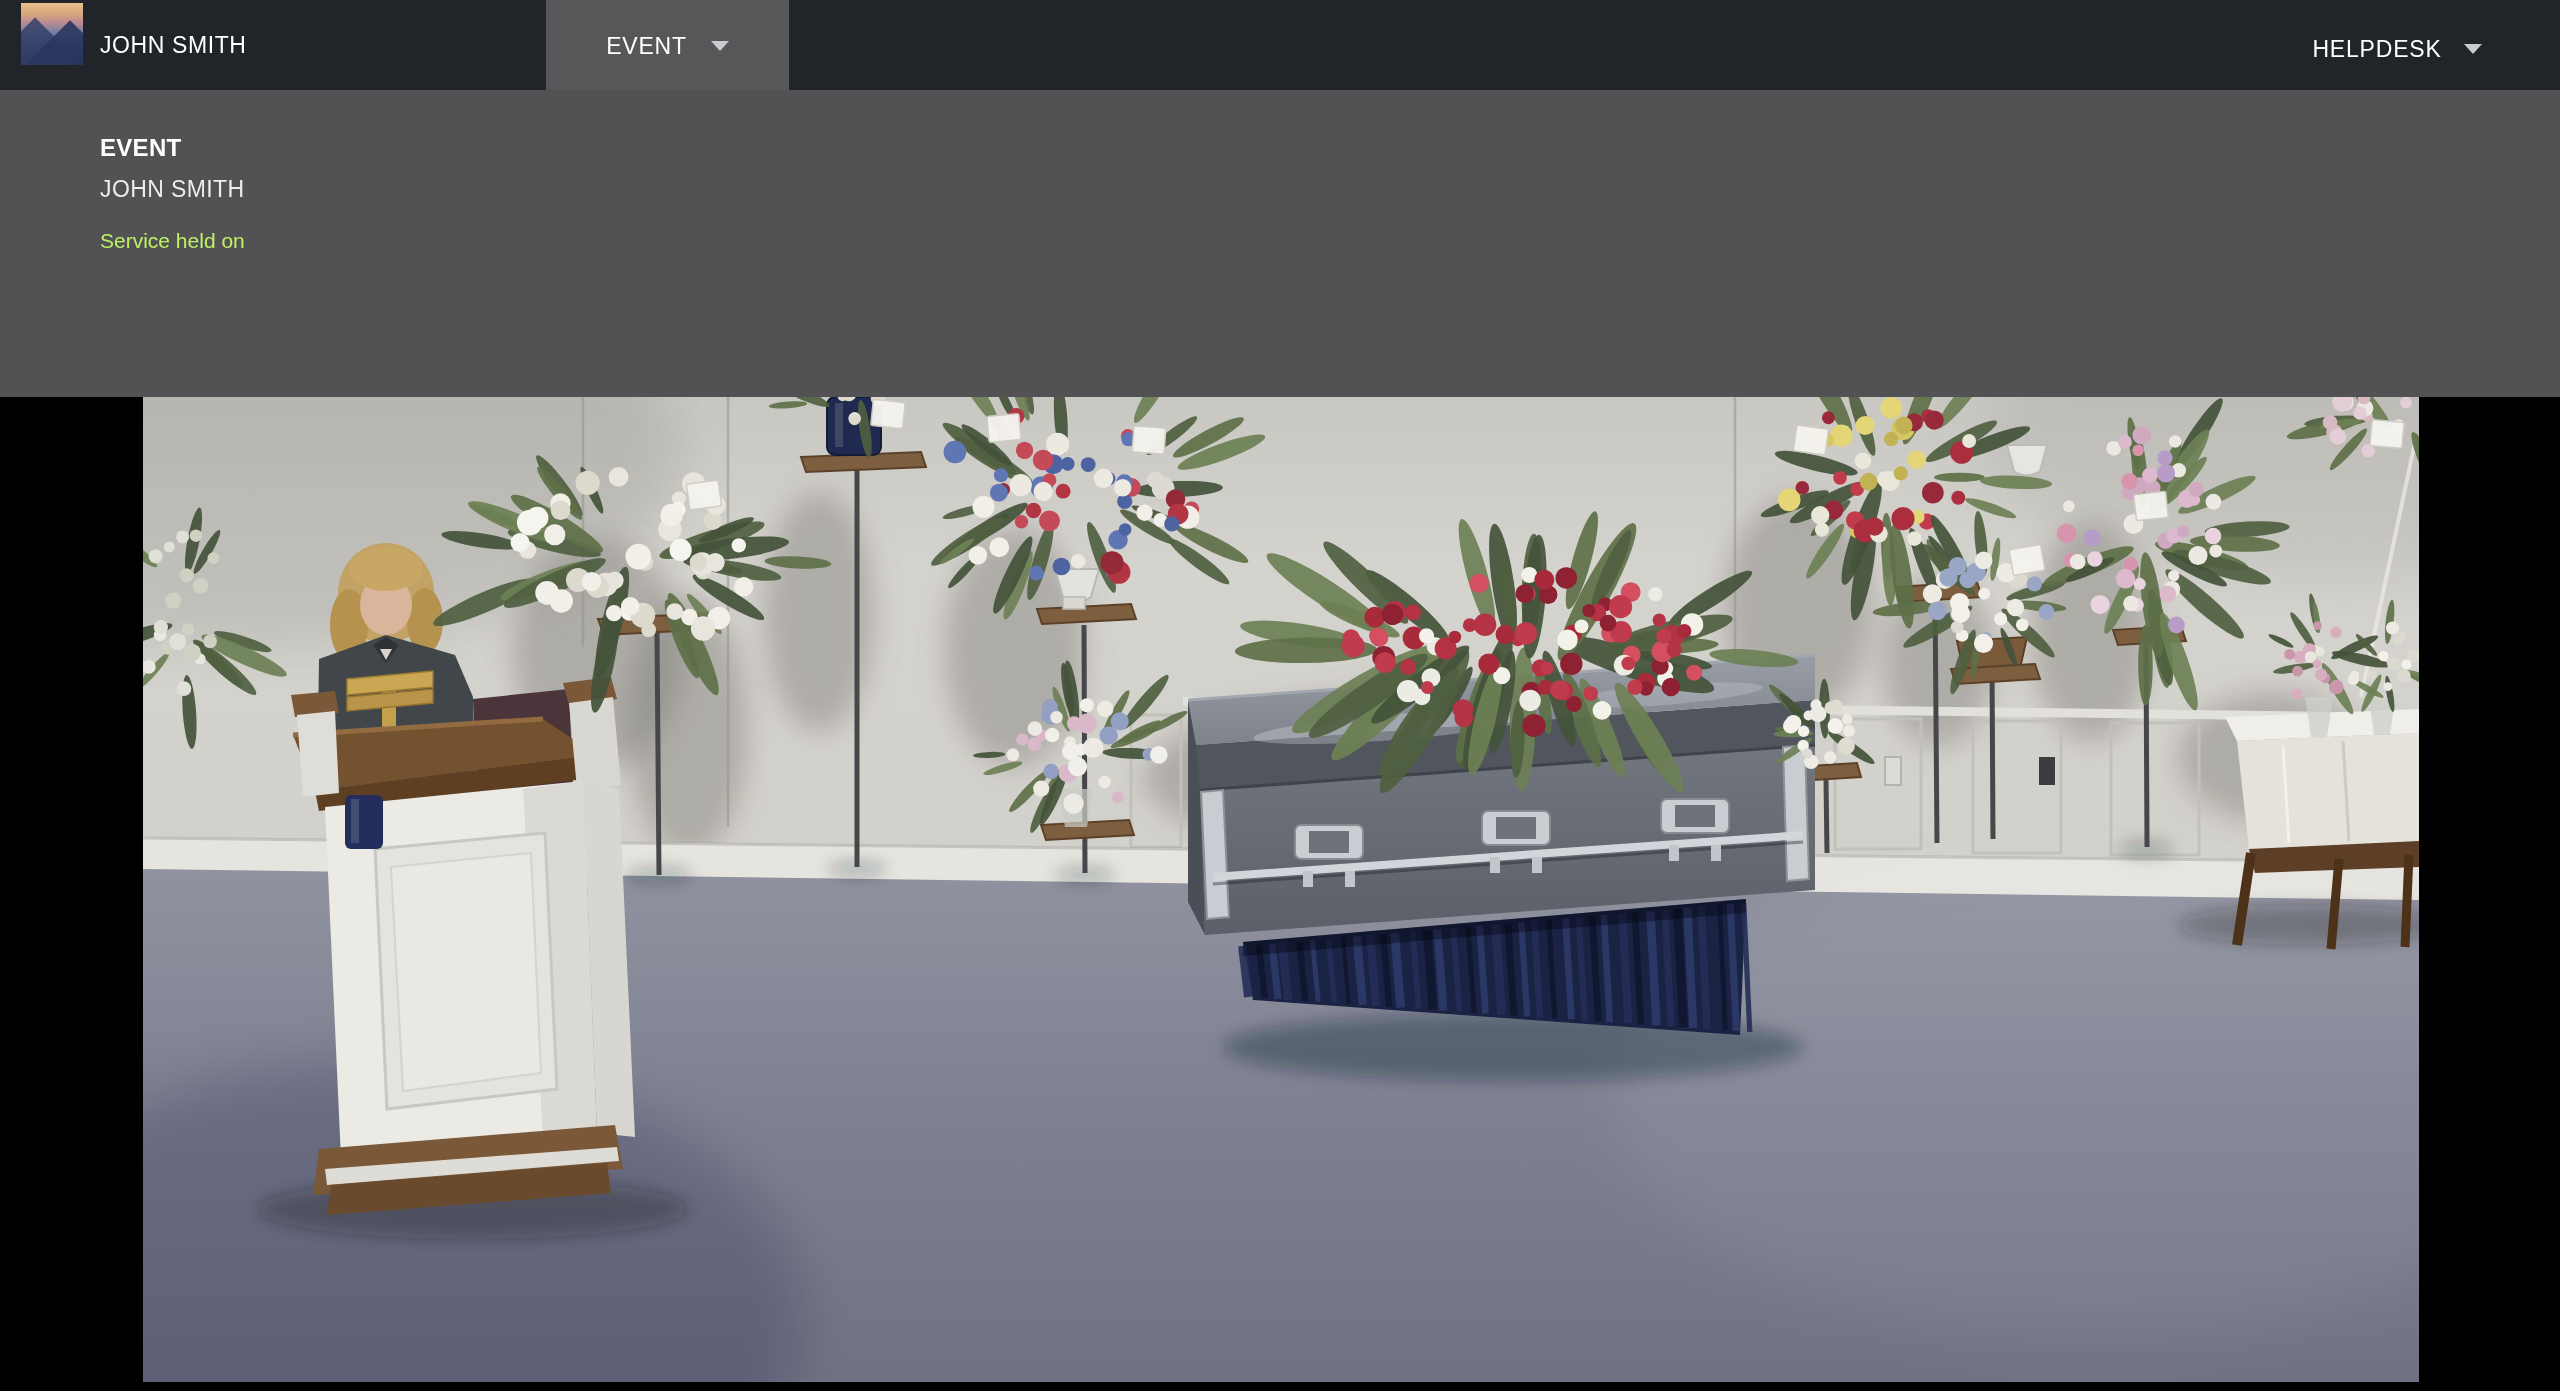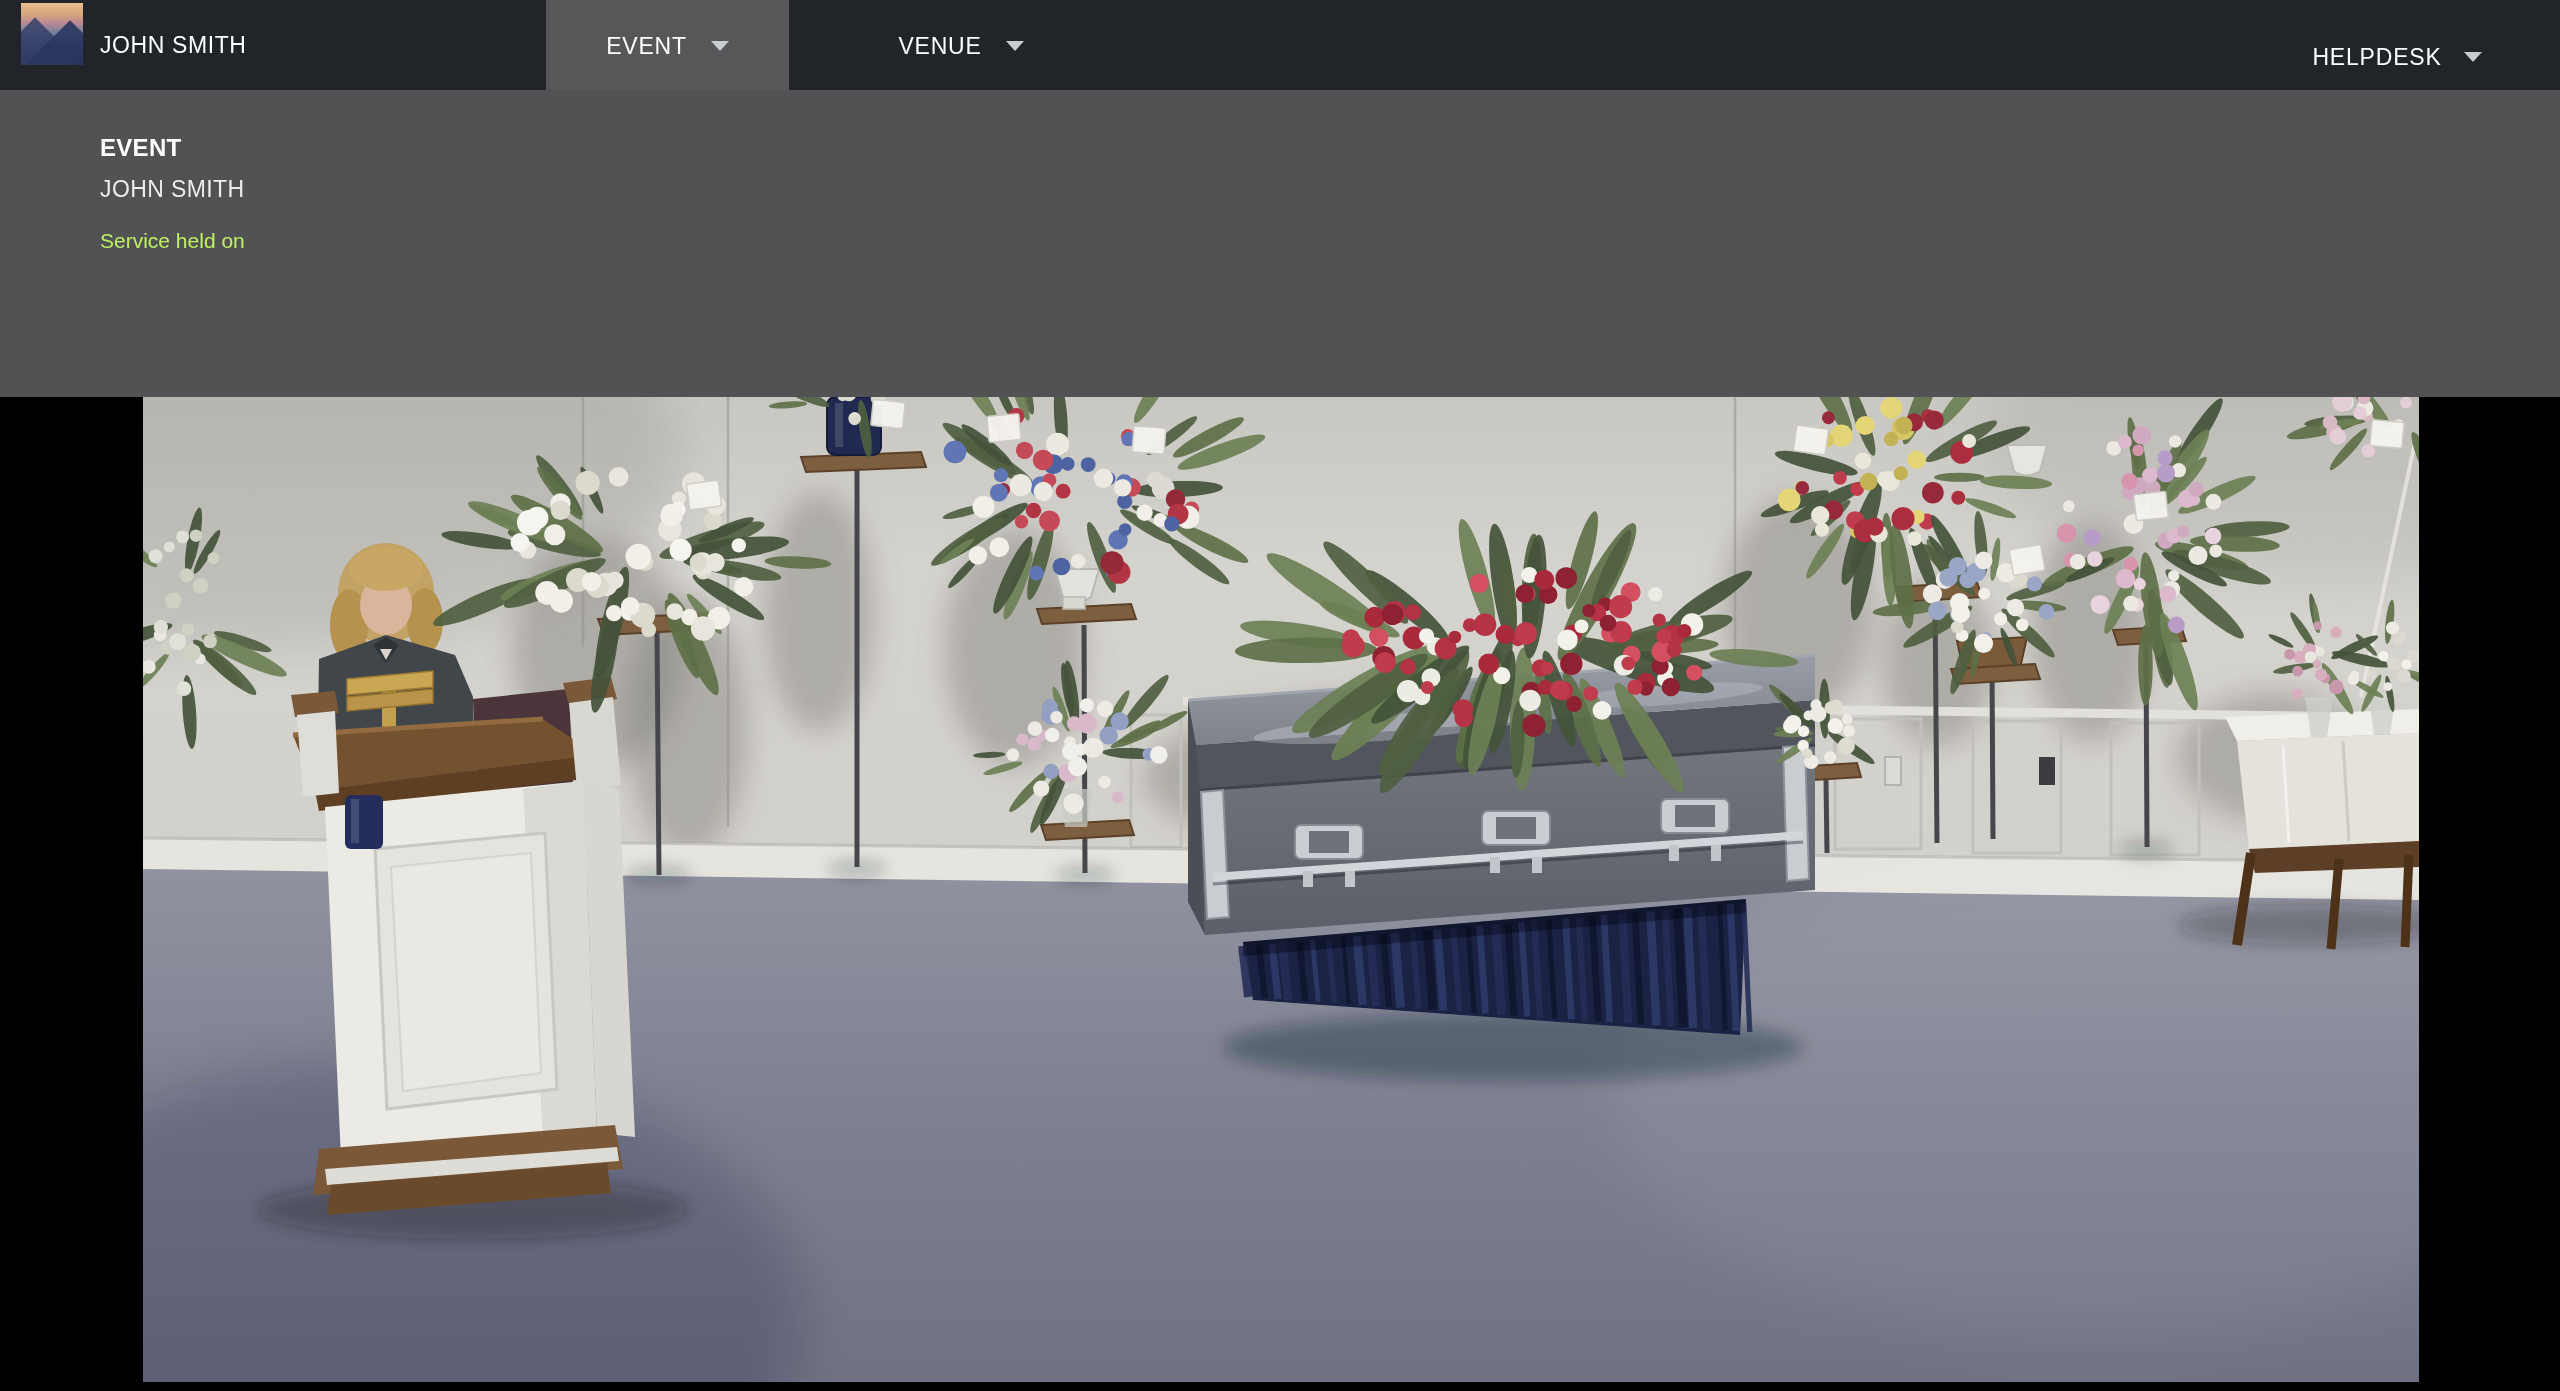--- a/index.html
+++ b/index.html
@@ -16,21 +16,21 @@
   .logo:before { content:""; position:absolute; left:-14px; top:26px; width:56px; height:56px;
           background:#35416a; transform:rotate(45deg); opacity:.85; }
   .logo:after { content:""; position:absolute; right:-18px; top:30px; width:62px; height:62px;
           background:#2b3660; transform:rotate(45deg); opacity:.9; }
   .bar-title { position:absolute; left:100px; top:0; height:90px; line-height:90px;
           color:#fff; font-size:23px; letter-spacing:.6px; }
   .tab { position:absolute; top:0; height:92px; display:flex; align-items:center;
          justify-content:center; gap:24px; cursor:pointer; }
   .tab-event { left:546px; width:243px; background:#57575a; }
   .tab-venue { left:880px; width:162px; }
-  .menu-helpdesk { position:absolute; left:2308px; top:12px; width:178px; height:90px;
+  .menu-helpdesk { position:absolute; left:2308px; top:4px; width:178px; height:90px;
          display:flex; align-items:center; justify-content:center; gap:22px; cursor:pointer; }
   .nav-label { color:#fff; font-size:23px; letter-spacing:.8px; font-weight:400; }
   .caret { width:0; height:0; border-left:9px solid transparent; border-right:9px solid transparent;
            border-top:10px solid #c9ccd0; }
 
   
   .panel { position:absolute; left:0; top:90px; width:2560px; height:307px; background:#525255; }
   .panel .heading { position:absolute; left:100px; top:44px; color:#fff; font-size:24px; font-weight:700; letter-spacing:.3px; }
   .panel .name    { position:absolute; left:100px; top:86px; color:#ececec; font-size:23px; letter-spacing:.4px; }
   .panel .subtitle{ position:absolute; left:100px; top:139px; color:#bef264; font-size:21px; }
@@ -47,24 +47,20 @@
 
   <div class="topbar">
     <div class="logo"></div>
     <div class="bar-title">JOHN SMITH</div>
 
     <div class="tab tab-event">
       <span class="nav-label">EVENT</span>
       <span class="caret"></span>
     </div>
 
-    <div class="tab tab-venue">
-      <span class="nav-label">VENUE</span>
-      <span class="caret"></span>
-    </div>
 
     <div class="menu-helpdesk">
       <span class="nav-label">HELPDESK</span>
       <span class="caret"></span>
     </div>
   </div>
 
   <div class="panel">
     <div class="heading">EVENT</div>
     <div class="name">JOHN SMITH</div>

